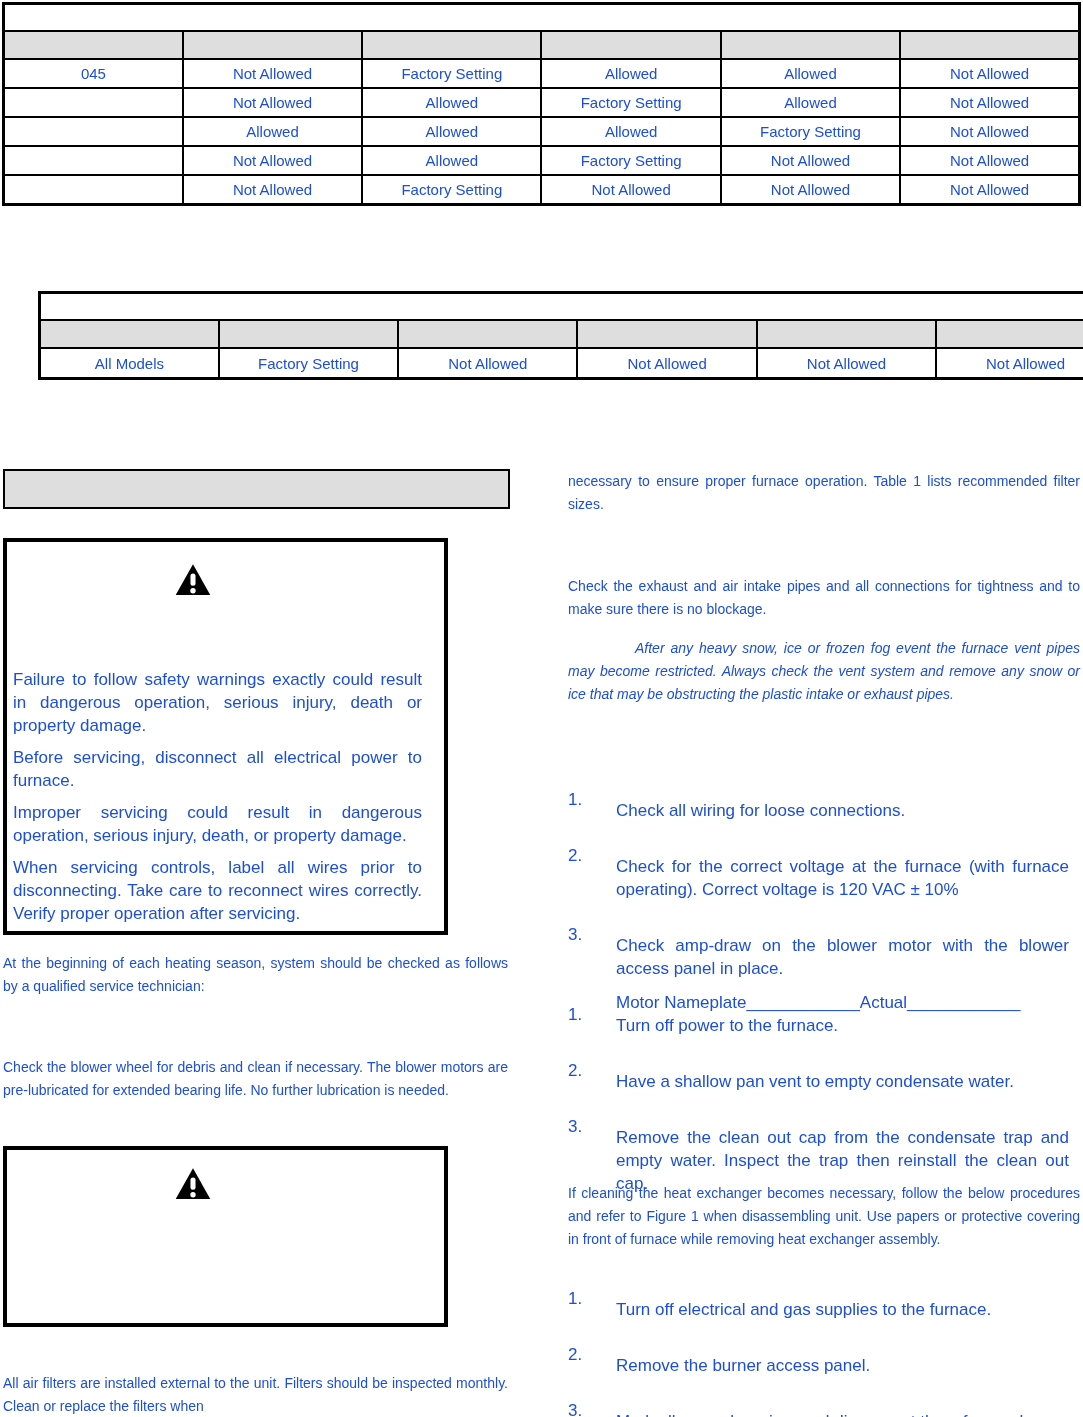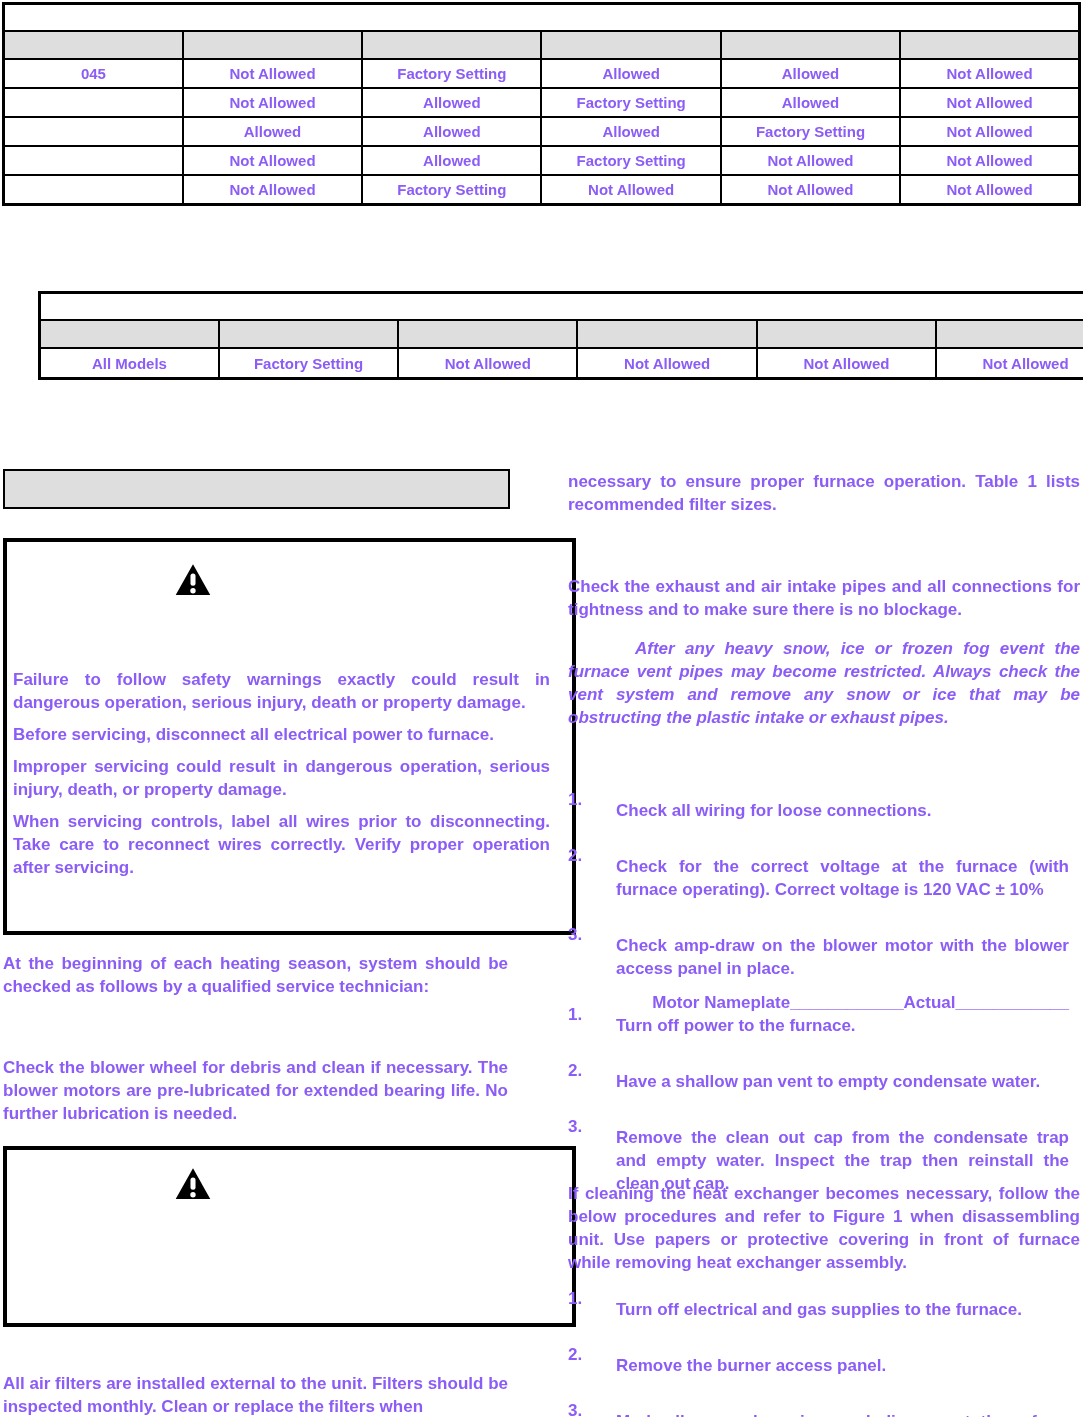--- a/index.html
+++ b/index.html
@@ -1,64 +1,64 @@
 <!DOCTYPE html>
 <html><head>
 <meta charset="utf-8">
 <style>
   html,body{margin:0;padding:0;background:#ffffff;}
   .page{
     position:relative;width:1083px;height:1417px;background:#ffffff;
-    font-family:"Liberation Sans",sans-serif;color:#8b5cf6;overflow:hidden;font-weight:bold;
+    font-family:"Liberation Sans",sans-serif;color:#1d4ed8;overflow:hidden;
   }
   
   table.tbl{
     position:absolute;left:2px;width:1079px;
     border-collapse:collapse;table-layout:fixed;
     font-size:15px;text-align:center;border:3px solid #000;
   }
   table.tbl td{border:2px solid #000;padding:0 2px;overflow:hidden;white-space:nowrap;}
   table.tbl tr.title-row td{height:25px;background:#fff;}
   table.tbl tr.head-row td{height:26px;background:#dedede;}
   table.tbl tr.data-row td{height:27px;background:#fff;}
   #table2 tr.data-row td{height:28px;}
   
   .graybar{
     position:absolute;left:3px;top:469px;width:507px;height:40px;
     background:#dedede;border:2px solid #000;box-sizing:border-box;
   }
   .warnbox{
-    position:absolute;left:3px;width:573px;border:4px solid #000;
+    position:absolute;left:3px;width:445px;border:4px solid #000;
     box-sizing:border-box;background:#fff;
   }
   #warnbox1{top:538px;height:397px;}
   #warnbox2{top:1146px;height:181px;}
   .icon-row{position:relative;height:38px;margin-top:20px;}
   #warnbox2 .icon-row{margin-top:16px;}
   .tri{position:absolute;left:168px;top:0;width:36px;height:36px;}
   .warnbox p{
     margin:0 0 9px 0;padding:0 22px 0 6px;
     font-size:17px;line-height:23px;text-align:justify;
   }
   #warnbox1 p.first{margin-top:68px;}
   #warnbox2 p.first{margin-top:18px;}
   
   .body{
     position:absolute;left:3px;width:505px;margin:0;
-    font-size:17px;line-height:23px;text-align:justify;
+    font-size:14px;line-height:23px;text-align:justify;
   }
   .r{left:568px;width:512px;}
   .note{font-style:italic;text-indent:67px;}
   
   .list{position:absolute;left:568px;width:512px;font-size:17px;line-height:23px;}
   .li{display:flex;margin-bottom:11px;}
   .num{flex:0 0 37px;width:37px;}
   .litext{flex:1;text-align:justify;}
   .litext p{margin:11px;}
-  .litext p.plain{text-align:right;}
+  .litext p.plain{text-align:left;}
 </style>
 </head>
 <body>
 
 <div class="page">
 
   <table class="tbl" id="table1" style="top:2px;">
     <tbody>
         <tr class="title-row">
       <td colspan="6"></td>

